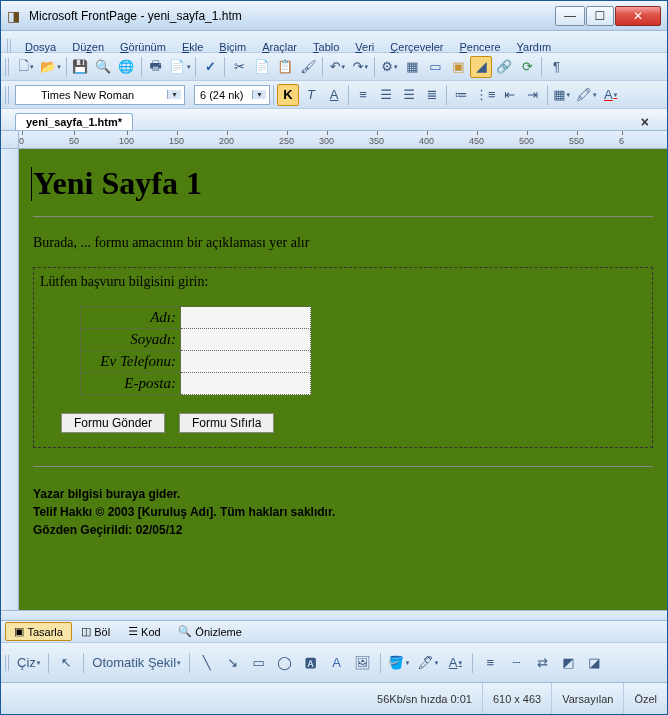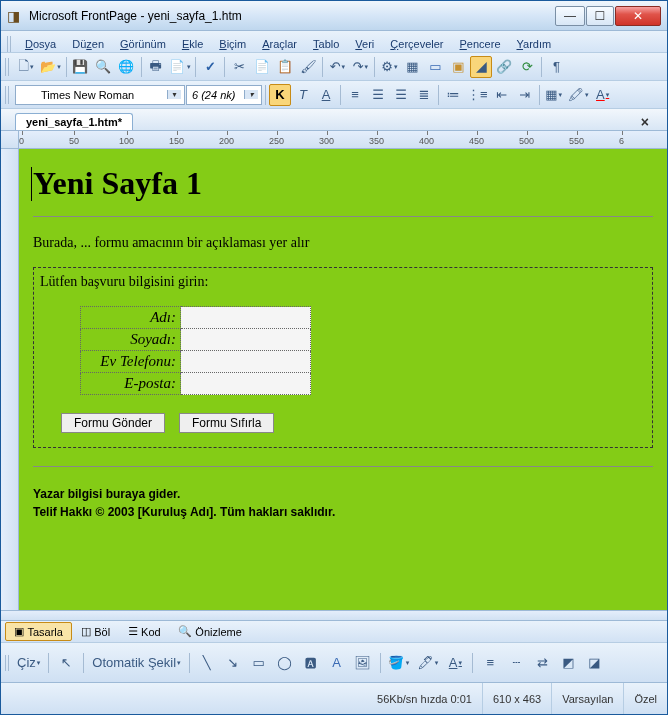--- a/index.html
+++ b/index.html
@@ -9,36 +9,36 @@
 .window { width: 668px; height: 715px; border: 1px solid #1a5a9c; background: #d6e5f5; display: flex; flex-direction: column; }
 .titlebar { height: 30px; background: linear-gradient(#f0f6fc, #d6e6f7 50%, #bfd7ee); display: flex; align-items: center; padding: 0 6px; border-bottom: 1px solid #9db9d6; }
 .titlebar .app-icon { width: 16px; height: 16px; margin-right: 6px; font-size: 14px; color: #6a4c1e; }
 .titlebar .title-text { flex: 1; color: #000; font-size: 12px; }
 .winbtns { display: flex; gap: 1px; }
 .winbtn { width: 30px; height: 20px; border: 1px solid #7a8fa5; border-radius: 2px; display: flex; align-items: center; justify-content: center; font-size: 12px; color: #333; background: linear-gradient(#f7fbff, #d8e7f6); cursor: pointer; }
 .winbtn.max { width: 28px; }
 .winbtn.close { width: 46px; background: linear-gradient(#f7a3a3, #e0544a 40%, #cf3328); color: #fff; border-color: #8a2b22; }
 
 
-.menubar { height: 22px; background: linear-gradient(#e9f2fb, #d4e4f6); display: flex; align-items: flex-end; padding: 0 6px; border-bottom: 1px solid #b6cde3; color: #1a3b6e; }
+.menubar { height: 22px; background: linear-gradient(#e9f2fb, #d4e4f6); display: flex; align-items: flex-start; padding: 8px 6px; border-bottom: 1px solid #b6cde3; color: #1a3b6e; }
 .menubar .drag-handle { width:6px; height:16px; background: repeating-linear-gradient(90deg, #a5bbd3, #a5bbd3 1px, transparent 1px, transparent 3px); margin-right:4px; }
 .menu-item { padding: 2px 8px; cursor: pointer; }
 .menu-item u { text-decoration: underline; }
 
 
 .toolbar { height: 28px; background: linear-gradient(#e9f2fb, #cfe0f3); display: flex; align-items: center; padding: 0 4px; border-bottom: 1px solid #b6cde3; gap: 1px; }
 .toolbar .drag-handle { width:6px; height:18px; background: repeating-linear-gradient(90deg, #a5bbd3, #a5bbd3 1px, transparent 1px, transparent 3px); margin-right:3px; }
 .tbtn { min-width: 22px; height: 22px; display: flex; align-items: center; justify-content: center; border-radius: 2px; cursor: pointer; font-size: 13px; color: #3a5a82; position:relative; padding:0 2px; }
 .tbtn .dd { font-size: 7px; color: #3a5a82; margin-left: 1px; }
 .tsep { width: 1px; height: 20px; background: #a5bbd3; margin: 0 2px; }
 .tbtn.active { background:#f9d67a; border:1px solid #c78b16; }
 
 .font-combo, .size-combo { height: 20px; border: 1px solid #8faccb; background: #fff; display: flex; align-items: center; padding: 0 3px; }
 .font-combo { width: 170px; padding-left: 23px; }
-.size-combo { width: 76px; margin-left: 0; font-style: italic; }
+.size-combo { width: 76px; margin-left: 8px; }
 .combo-text { flex: 1; font-size: 11px; color: #000; padding-left: 2px; }
 .combo-dd { width: 14px; text-align: center; background: #d9e6f5; border-left: 1px solid #8faccb; font-size: 8px; color:#333; }
 
 
 .doctab-row { height: 22px; background: linear-gradient(#f2f7fc,#d8e6f5); display: flex; align-items: flex-end; padding: 0 14px; border-bottom: 1px solid #9db9d6; }
 .doctab { background: #fff; border: 1px solid #8bafd3; border-bottom: none; border-radius: 3px 3px 0 0; padding: 2px 10px; font-size: 11px; font-weight: bold; color: #000; }
 .doctab-row .close-doc { margin-left: auto; font-size: 14px; font-weight: bold; cursor: pointer; color:#333; padding:0 4px; }
 
 
 .tagrow { height: 20px; background: #e9f2fb; display: flex; align-items: center; padding: 0 2px; border-bottom: 1px solid #b6cde3; font-size: 11px; }
@@ -50,21 +50,21 @@
 
 .editor-wrap { flex: 1; display: flex; flex-direction: column; background: #fff; overflow:hidden; }
 .ruler-h { height: 18px; background: linear-gradient(#e4eefb,#d1e1f3); border-bottom: 1px solid #9db9d6; display:flex; }
 .ruler-corner-tl { width:18px; border-right:1px solid #9db9d6; }
 .ruler-h-inner { flex:1; position:relative; overflow:hidden; }
 .ruler-h-inner .tick { position:absolute; top:0; font-size:9px; color:#555; text-align:center; }
 .ruler-h-inner .tick::before { content:""; position:absolute; left:50%; top:0; width:1px; height:4px; background:#777; }
 .ruler-h-inner .tick span{ display:inline-block; margin-top:5px; }
 .editor-row { flex: 1; display: flex; overflow:hidden; }
 .ruler-v { width: 18px; background: linear-gradient(90deg,#e4eefb,#d1e1f3); border-right: 1px solid #9db9d6; position:relative; }
-.page-scroll { flex:1; overflow:auto; background:#84cc16; position:relative; }
+.page-scroll { flex:1; overflow:auto; background:#4d7c0f; position:relative; }
 .page { padding: 10px 14px 20px 14px; font-family: "Times New Roman", serif; color:#000; font-size: 14px; }
 .page h1 { font-size: 32px; font-weight: bold; margin: 6px 0 14px 0; position:relative; }
 .page h1::before { content:""; position:absolute; left:-2px; top:2px; height:34px; border-left:1px solid #000; }
 .page hr { border:none; border-top:1px solid #888; margin: 8px 0 18px 0; }
 .page p { margin: 16px 0 16px 0; }
 .form-area { border:1px dashed #333; border-width:1px; padding: 6px 6px 14px 6px; }
 .form-area p.prompt { margin: 0 0 16px 0; }
 table.form-table { border-collapse: collapse; margin-left: 40px; }
 table.form-table td { border:1px dotted #666; padding: 2px 4px; font-style: italic; font-size: 15px; }
 table.form-table td.label { text-align: right; min-width:100px; }
@@ -194,21 +194,21 @@
 
   <div class="editor-wrap">
     <div class="ruler-h">
       <div class="ruler-corner-tl"></div>
       <div class="ruler-h-inner" id="ruler-h">
           <div class="tick" style="left: 0px;"><span>0</span></div>
           <div class="tick" style="left: 50px;"><span>50</span></div>
           <div class="tick" style="left: 100px;"><span>100</span></div>
           <div class="tick" style="left: 150px;"><span>150</span></div>
           <div class="tick" style="left: 200px;"><span>200</span></div>
-          <div class="tick" style="left: 250px;"><span>250</span></div>
+          <div class="tick" style="left: 260px;"><span>250</span></div>
           <div class="tick" style="left: 300px;"><span>300</span></div>
           <div class="tick" style="left: 350px;"><span>350</span></div>
           <div class="tick" style="left: 400px;"><span>400</span></div>
           <div class="tick" style="left: 450px;"><span>450</span></div>
           <div class="tick" style="left: 500px;"><span>500</span></div>
           <div class="tick" style="left: 550px;"><span>550</span></div>
           <div class="tick" style="left: 600px;"><span>6</span></div>
         </div>
     </div>
     <div class="editor-row">
@@ -242,20 +242,21 @@
               </table>
             <div class="buttons-row">
               <button class="formbtn">Formu Gönder</button>
               <button class="formbtn">Formu Sıfırla</button>
             </div>
           </div>
           <hr style="margin-top:18px">
           <div class="footer-text">
             <div>Yazar bilgisi buraya gider.</div>
             <div>Telif Hakkı © 2003 [Kuruluş Adı]. Tüm hakları saklıdır.</div>
+            <div>Gözden Geçirildi: 02/05/12</div>
           </div>
         </div>
       </div>
     </div>
     <div class="ruler-bottom"></div>
   </div>
 
   <div class="viewtabs">
     <div class="vtab active">
         <span class="vicon">▣</span>

